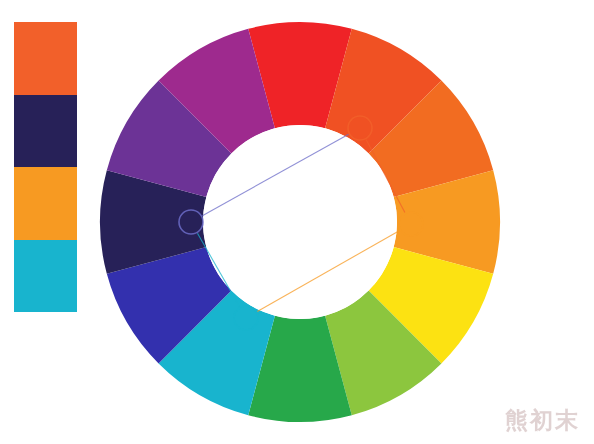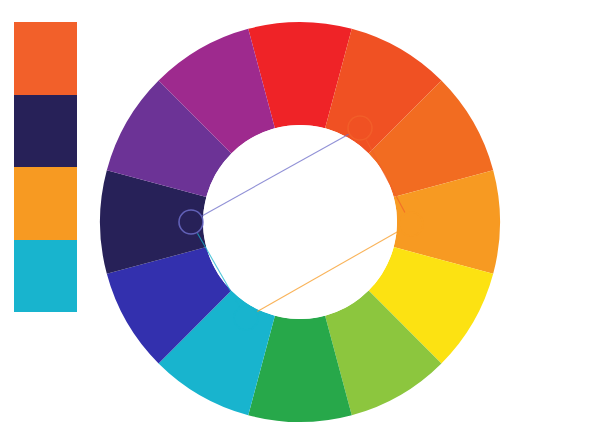--- a/index.html
+++ b/index.html
@@ -91,14 +91,15 @@
     </svg>
   </div>
 
   <div id="swatch-column">
       <div class="swatch" style="background: rgb(242, 96, 42);"></div>
       <div class="swatch" style="background: rgb(39, 33, 88);"></div>
       <div class="swatch" style="background: rgb(247, 154, 34);"></div>
       <div class="swatch" style="background: rgb(24, 180, 206);"></div>
     </div>
 
+  <div id="watermark">熊初末</div>
 
 </div>
 
 </body></html>

